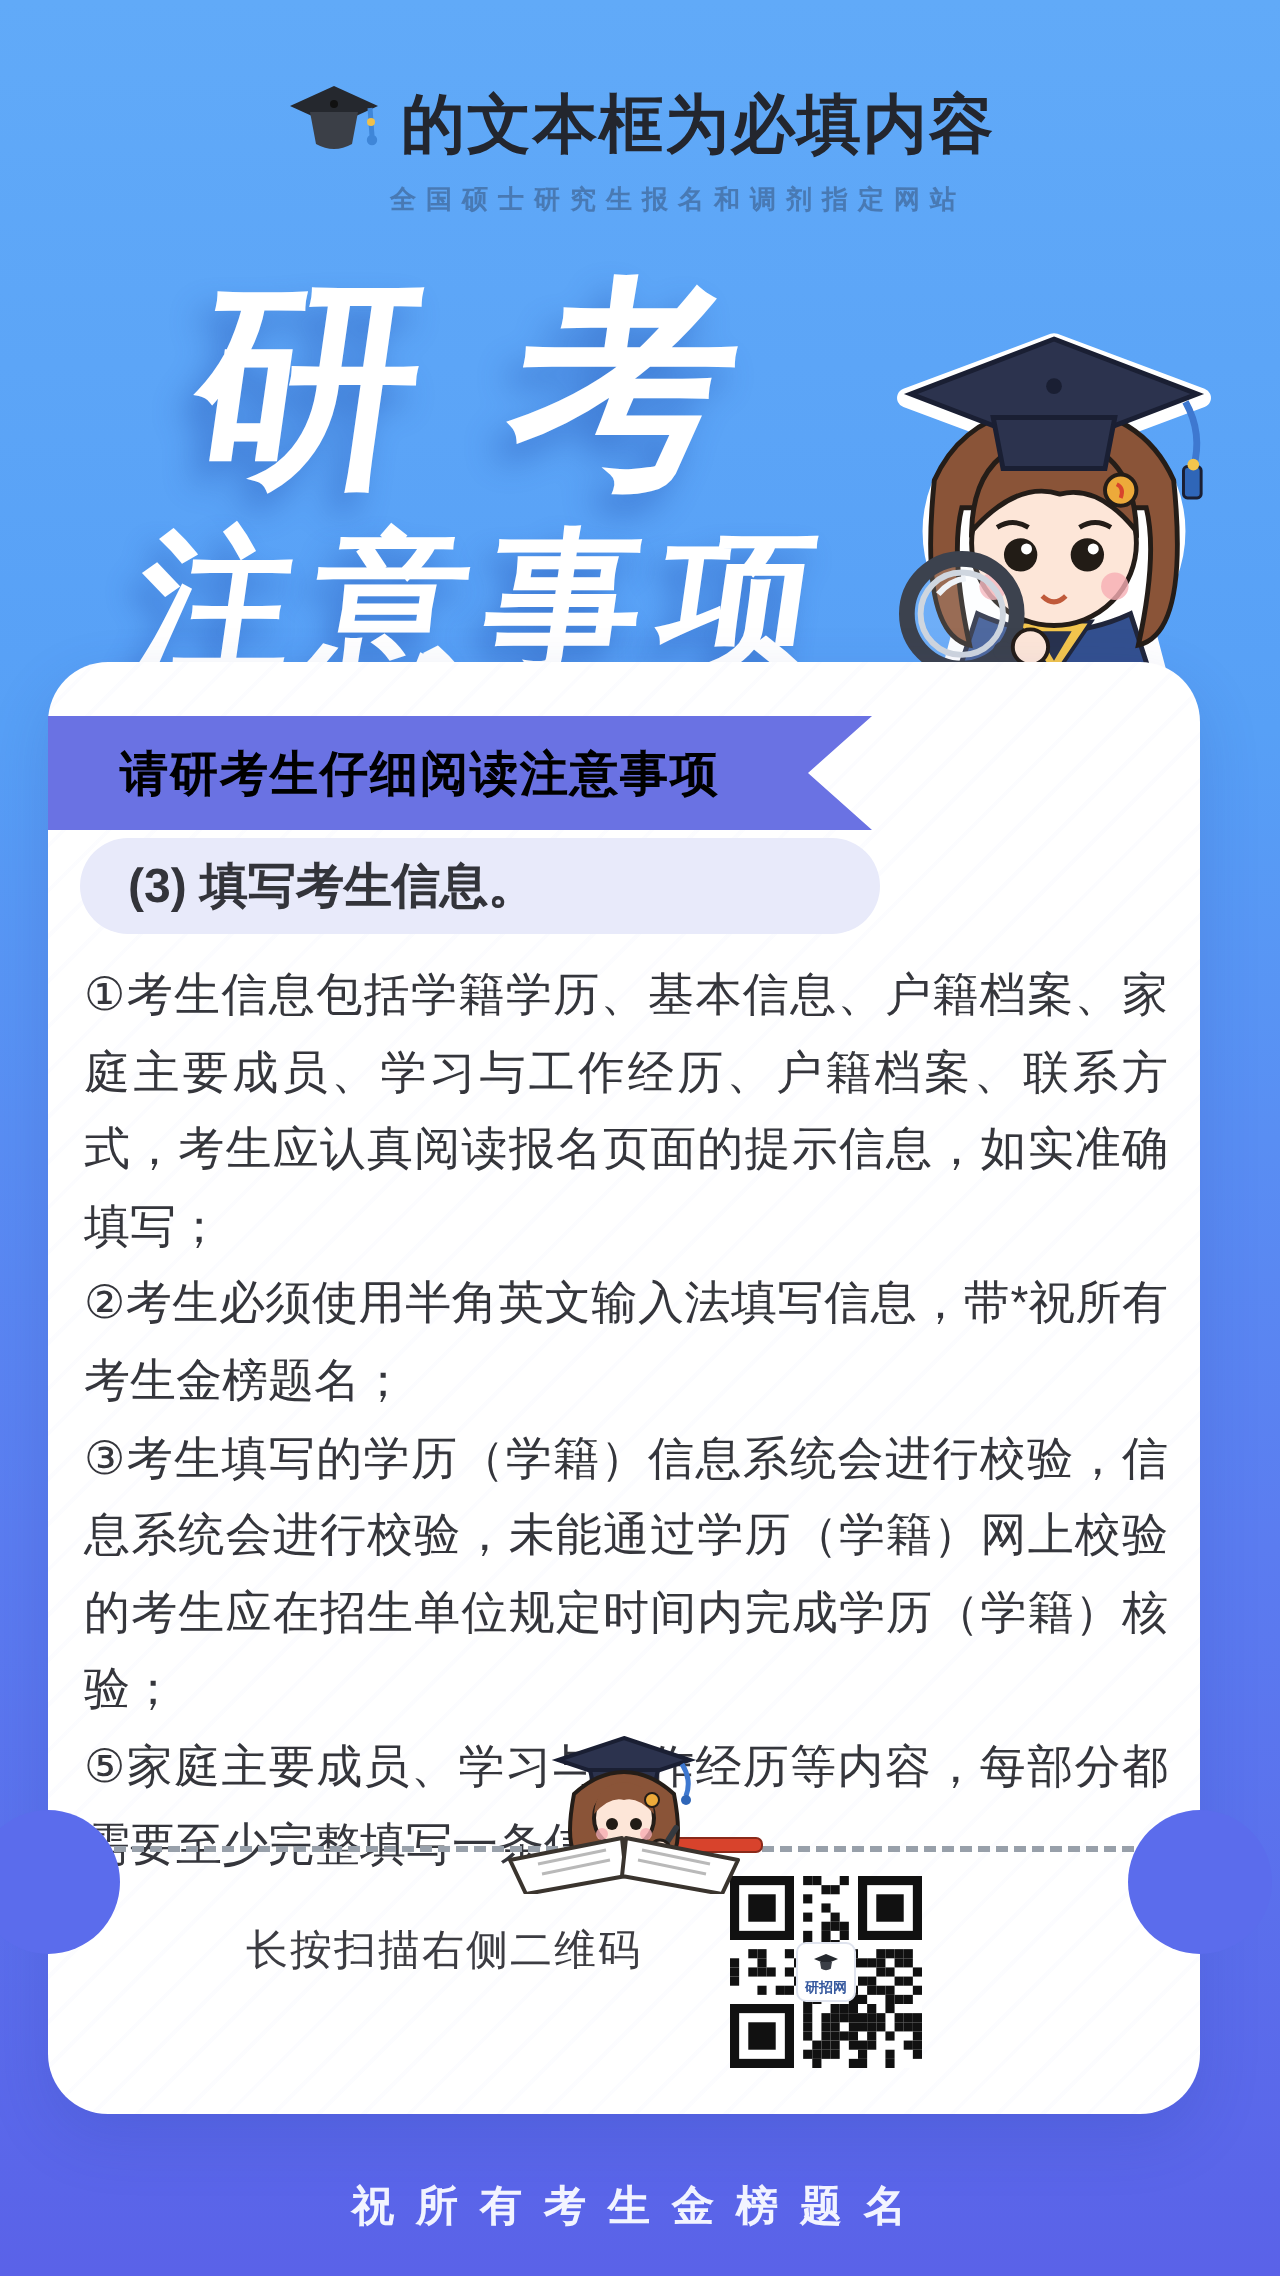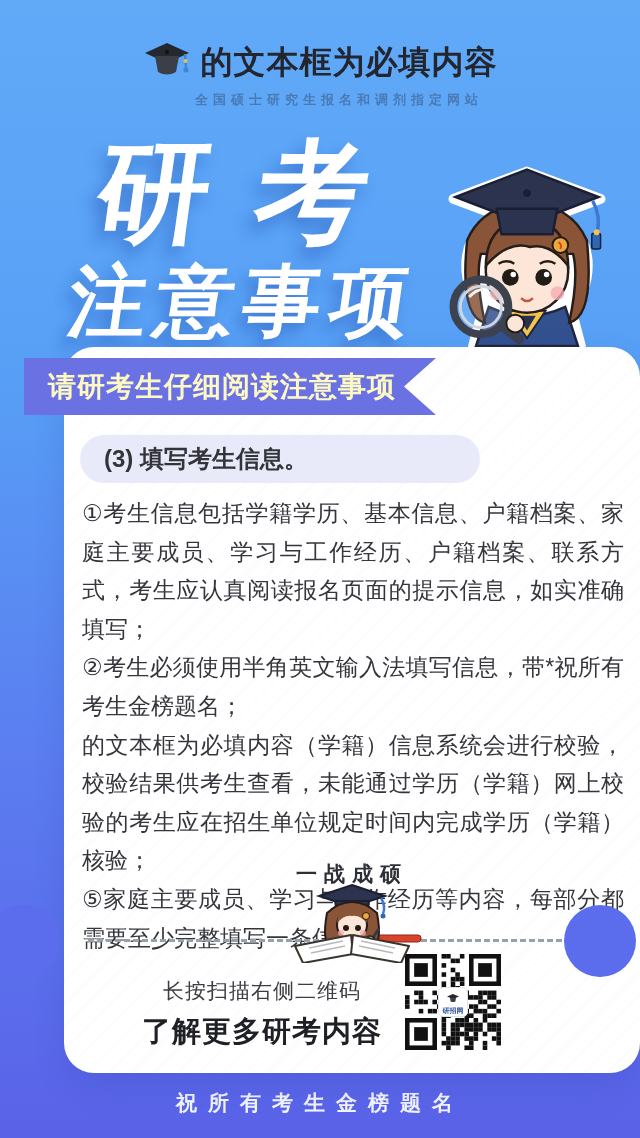--- a/index.html
+++ b/index.html
@@ -20,27 +20,27 @@
   
   .hero-t1{position:absolute;left:88px;top:118px;font-size:112px;font-weight:800;color:#fff;
     letter-spacing:46px;transform:skewX(-8deg);transform-origin:0 100%;z-index:1;
     text-shadow:-6px 10px 16px rgba(30,75,170,.45);}
   .hero-t2{position:absolute;left:62px;top:250px;font-size:78px;font-weight:800;color:#fff;
     letter-spacing:9px;transform:skewX(-8deg);transform-origin:0 100%;z-index:1;
     text-shadow:-5px 9px 14px rgba(30,75,170,.45);}
   .hero-girl{position:absolute;left:424px;top:148px;width:206px;height:200px;z-index:1;}
 
   
-  .card{position:absolute;left:24px;top:347px;width:576px;height:726px;border-radius:30px;
+  .card{position:absolute;left:24px;top:331px;width:576px;height:726px;border-radius:30px;
     background:var(--card);z-index:2;box-shadow:0 12px 30px rgba(40,60,160,.18);
-    background-image:repeating-linear-gradient(135deg,rgba(90,110,230,.02) 0 2px,transparent 2px 16px);margin-left:40px;}
+    background-image:repeating-linear-gradient(135deg,rgba(90,110,230,.02) 0 2px,transparent 2px 16px);}
   .ribbon{position:absolute;left:24px;top:358px;width:412px;height:57px;z-index:3;
-    background:var(--ribbon);display:flex;align-items:center;padding-left:24px;
+    background:var(--ribbon);display:flex;align-items:center;padding-left:36px;
     clip-path:polygon(0 0,100% 0,calc(100% - 32px) 50%,100% 100%,0 100%);
-    font-size:28px;font-weight:bold;color:#fef9c3;letter-spacing:1px;}
+    font-size:24px;font-weight:bold;color:#000000;letter-spacing:1px;}
   .notch{position:absolute;width:72px;height:72px;border-radius:50%;background:var(--notch);z-index:4;top:905px;}
   .notch-left{left:-12px;}
   .notch-right{left:564px;}
 
   
   .pill{position:absolute;left:16px;top:88px;width:400px;height:48px;border-radius:24px;
     background:var(--heading-pill);display:flex;align-items:center;padding-left:24px;
     font-size:24px;font-weight:bold;color:#33343a;}
   .notice-body{position:absolute;left:18px;top:147px;width:542px;font-size:23px;
     line-height:38.6px;color:var(--body-text);text-align:justify;}
@@ -122,25 +122,24 @@
       <circle cx="93" cy="177" r="9" fill="#fde6d8" stroke="#241d18" stroke-width="2"></circle>
     </svg>
   </div>
 
   <section class="card">
     <div class="pill">(3) 填写考生信息。</div>
 
     <div class="notice-body">
       <div>①考生信息包括学籍学历、基本信息、户籍档案、家庭主要成员、学习与工作经历、户籍档案、联系方式，考生应认真阅读报名页面的提示信息，如实准确填写；</div>
       <div>②考生必须使用半角英文输入法填写信息，带*祝所有考生金榜题名；</div>
-      <div>的文本框为必填内容（学籍）信息系统会进行校验，校验结果供考生查看，未能通过学历（学籍）网上校验的考生应在招生单位规定时间内完成学历（学籍）核验；</div>
+      <div>③考生填写的学历（学籍）信息系统会进行校验，信息系统会进行校验，未能通过学历（学籍）网上校验的考生应在招生单位规定时间内完成学历（学籍）核验；</div>
       <div>⑤家庭主要成员、学习与工作经历等内容，每部分都需要至少完整填写一条信息；</div>
     </div>
 
-    <div class="slogan">一战成硕</div>
     <div class="dashline"></div>
 
     <div class="study-girl">
       <svg viewBox="0 0 170 80" width="172" height="80">
         <rect x="96" y="52" width="58" height="7" rx="3" fill="#d8432c" stroke="#8a2a1a" stroke-width="1"></rect>
         <polygon points="85,2 118,13 85,24 52,13" fill="#2c334e" stroke="#1a1f33" stroke-width="2"></polygon>
         <path d="M68,18 L102,18 L99,31 L71,31 Z" fill="#2c334e" stroke="#1a1f33" stroke-width="2"></path>
         <path d="M114,15 Q119,23 116,31" stroke="#3e78d0" stroke-width="2.5" fill="none"></path>
         <circle cx="116" cy="33" r="2.5" fill="#2f66b8"></circle>
         <path d="M60,30 Q54,62 66,64 L104,64 Q116,62 110,30 Q98,19 85,19 Q72,19 60,30 Z" fill="#8a5438" stroke="#241d18" stroke-width="2"></path>
@@ -157,21 +156,20 @@
         <circle cx="103" cy="58" r="5" fill="#fde6d8" stroke="#241d18" stroke-width="1.5"></circle>
         <path d="M84,52 L28,63 L36,80 L86,71 Z" fill="#fff" stroke="#3a342e" stroke-width="2" stroke-linejoin="round"></path>
         <path d="M86,52 L142,63 L134,80 L84,71 Z" fill="#fff" stroke="#3a342e" stroke-width="2" stroke-linejoin="round"></path>
         <path d="M42,65 L76,58 M44,70 L78,63" stroke="#b9b9b9" stroke-width="1.5"></path>
         <path d="M128,65 L94,58 M126,70 L92,63" stroke="#b9b9b9" stroke-width="1.5"></path>
       </svg>
     </div>
 
     <div class="qr-text">
       <div class="qr-line1">长按扫描右侧二维码</div>
-      <div class="qr-line2">了解更多研考内容</div>
     </div>
 
     <div class="qr-code">
       <svg id="qr-svg" width="96" height="96" viewBox="0 0 96 96">
           <rect x="0" y="0" width="96" height="96" fill="#ffffff"></rect>
           <rect x="36.57142857142857" y="0" width="4.571428571428571" height="4.571428571428571" fill="#111"></rect>
           <rect x="41.14285714285714" y="0" width="4.571428571428571" height="4.571428571428571" fill="#111"></rect>
           <rect x="54.857142857142854" y="0" width="4.571428571428571" height="4.571428571428571" fill="#111"></rect>
           <rect x="45.71428571428571" y="4.571428571428571" width="4.571428571428571" height="4.571428571428571" fill="#111"></rect>
           <rect x="50.285714285714285" y="4.571428571428571" width="4.571428571428571" height="4.571428571428571" fill="#111"></rect>

